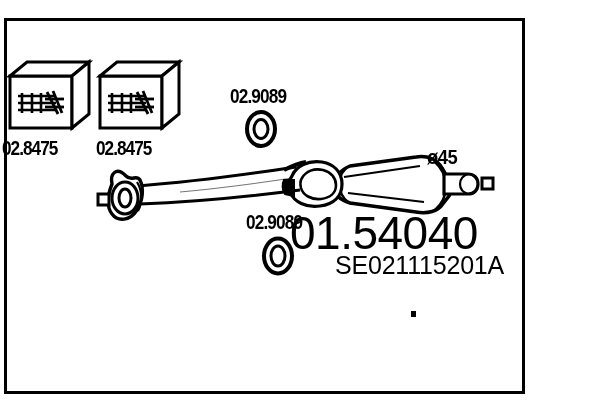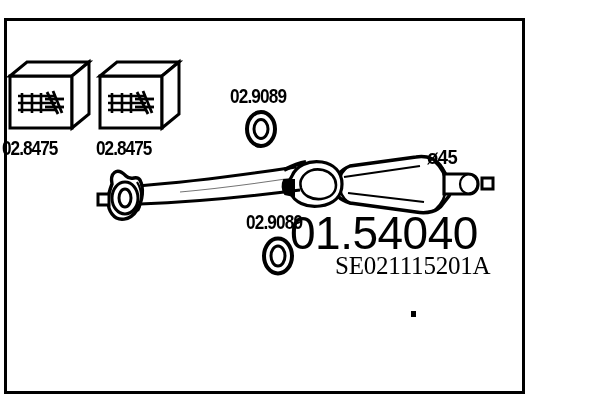--- a/index.html
+++ b/index.html
@@ -52,21 +52,21 @@
     transform: scaleX(0.92);
     transform-origin: left top;
   }
   .lbl-main {
     font-family: "Liberation Sans", sans-serif;
     font-weight: 400;
     font-size: 46px;
     letter-spacing: -0.5px;
   }
   .lbl-sub {
-    font-family: Liberation Serif, serif;
+    font-family: Liberation Sans, sans-serif;
     font-weight: 400;
     font-size: 25px;
     letter-spacing: -0.2px;
   }
 </style>
 </head>
 <body>
 
 <div id="canvas-root">
 

